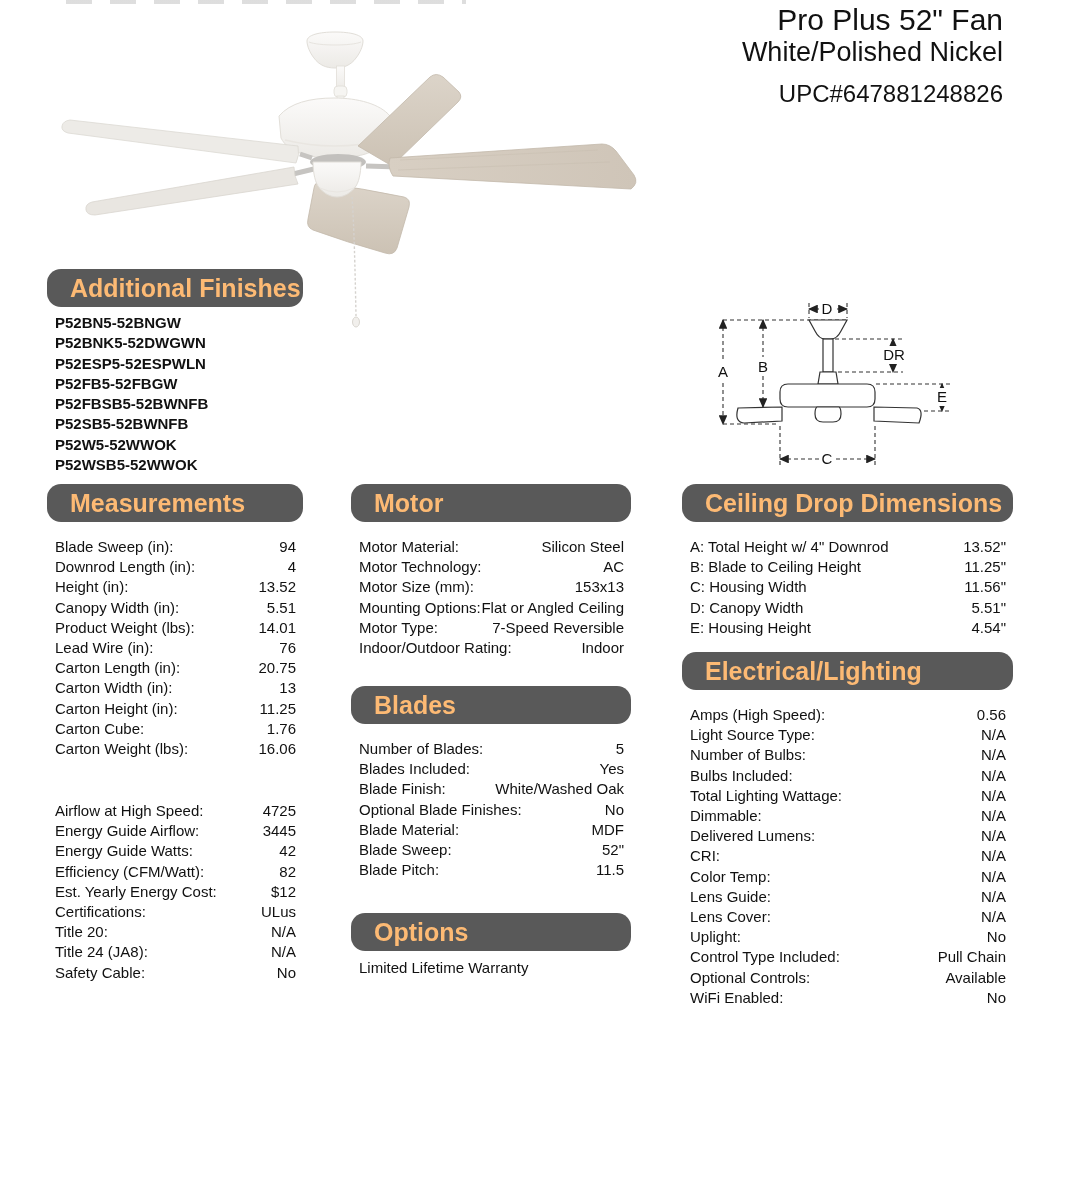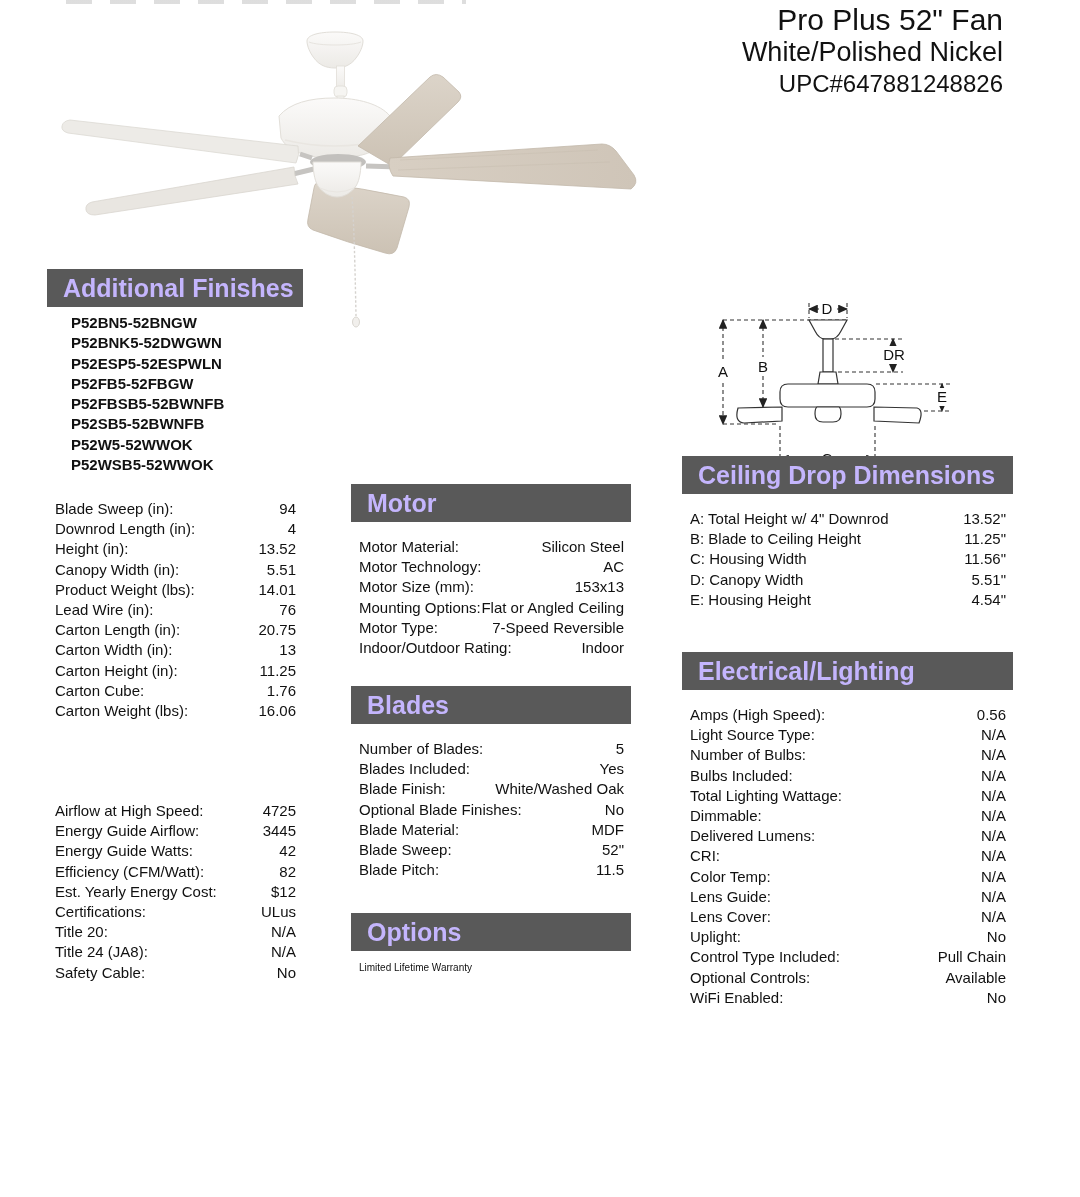--- a/index.html
+++ b/index.html
@@ -7,37 +7,37 @@
     width:1080px;height:1197px;position:relative;background:#ffffff;
     font-family:"Liberation Sans", sans-serif;color:#111;overflow:hidden;
   }
   
   .top-strip{position:absolute;left:66px;top:0;width:400px;height:4px;opacity:.45;
     background:repeating-linear-gradient(90deg,#b5b5b5 0 26px,transparent 26px 44px);}
   
   .title-block{position:absolute;top:3px;right:77px;text-align:right;white-space:nowrap;}
   .t1{font-size:30px;line-height:33px;}
   .t2{font-size:27px;line-height:33px;}
-  .t3{font-size:24px;line-height:30px;}
+  .t3{font-size:24px;line-height:30px;margin-top:10px;}
   
   .fan-photo{position:absolute;left:0;top:0;}
   .dim-diagram{position:absolute;left:690px;top:282px;}
   
   .sec{position:absolute;}
-  .sec-header{background:#595959;color:#c4b5fd;font-weight:bold;font-size:25px;
-    height:38px;line-height:38px;padding-left:16px;box-sizing:border-box;}
+  .sec-header{background:#595959;color:#fdba74;font-weight:bold;font-size:25px;
+    height:38px;line-height:38px;padding-left:23px;box-sizing:border-box;border-radius:14px;}
   .rows{padding:4px 7px 0 8px;margin-top:11px;}
   .row{display:flex;justify-content:space-between;font-size:15px;line-height:20.2px;}
   .row .lbl{white-space:nowrap;}
   .row .val{text-align:right;white-space:nowrap;}
   .col1{left:47px;width:256px;}
   .col2{left:351px;width:280px;}
   .col3{left:682px;width:331px;}
-  .finish-list{padding:6px 7px 0 8px;font-weight:bold;font-size:15px;line-height:20.3px;margin-left:16px;}
-  .warranty-text{padding:7px 7px 0 8px;font-size:10px;line-height:20px;}
+  .finish-list{padding:6px 7px 0 8px;font-weight:bold;font-size:15px;line-height:20.3px;}
+  .warranty-text{padding:7px 7px 0 8px;font-size:15px;line-height:20px;}
   svg text{font-family:"Liberation Sans", sans-serif;}
 </style>
 </head>
 <body>
 
 <div class="top-strip"></div>
 
 <svg class="fan-photo" width="700" height="340" viewBox="0 0 700 340">
   <defs>
     <linearGradient id="oak" x1="0" y1="0" x2="0" y2="1">
@@ -163,20 +163,21 @@
       <div class="finish-item">P52ESP5-52ESPWLN</div>
       <div class="finish-item">P52FB5-52FBGW</div>
       <div class="finish-item">P52FBSB5-52BWNFB</div>
       <div class="finish-item">P52SB5-52BWNFB</div>
       <div class="finish-item">P52W5-52WWOK</div>
       <div class="finish-item">P52WSB5-52WWOK</div>
     </div>
 </div>
 
 <div class="sec col1" style="top:484px">
+  <div class="sec-header">Measurements</div>
   <div class="rows">
 
       <div class="row">
         <span class="lbl">Blade Sweep (in):</span>
         <span class="val">94</span>
       </div>
 
       <div class="row">
         <span class="lbl">Downrod Length (in):</span>
         <span class="val">4</span>
@@ -354,21 +355,21 @@
         <span class="val">11.5</span>
       </div>
     </div>
 </div>
 
 <div class="sec col2" style="top:913px">
   <div class="sec-header">Options</div>
   <div class="warranty-text">Limited Lifetime Warranty</div>
 </div>
 
-<div class="sec col3" style="top:456px">
+<div class="sec col3" style="top:484px">
   <div class="sec-header">Ceiling Drop Dimensions</div>
   <div class="rows">
 
       <div class="row">
         <span class="lbl">A: Total Height w/ 4" Downrod</span>
         <span class="val">13.52"</span>
       </div>
 
       <div class="row">
         <span class="lbl">B: Blade to Ceiling Height</span>

